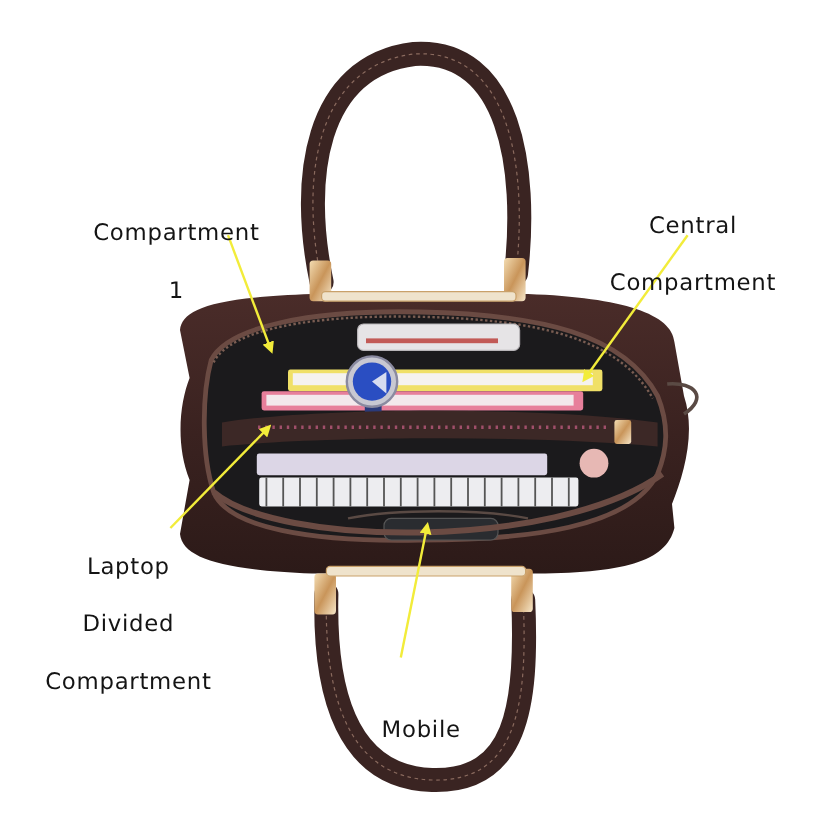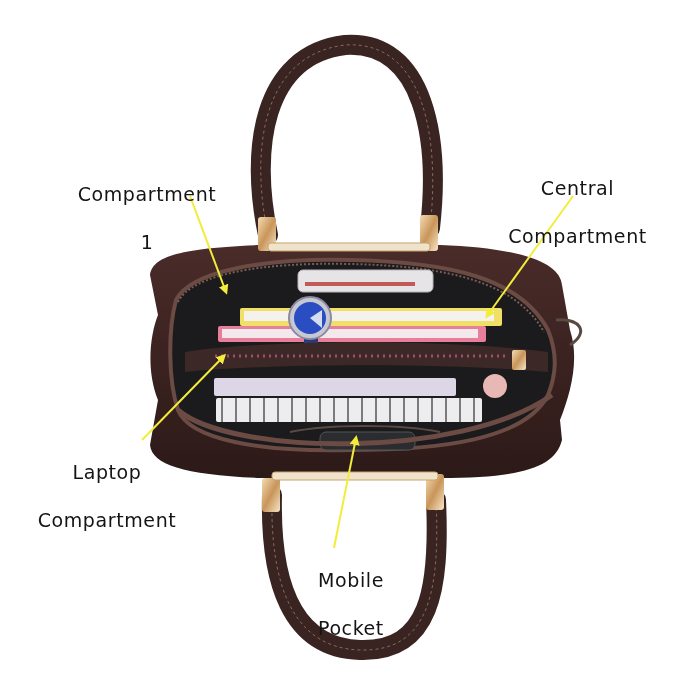--- a/index.html
+++ b/index.html
@@ -111,20 +111,20 @@
     <span>1</span>
   </div>
 
   <div class="label" style="left:495px;top:152px;width:165px;">
     <span>Central</span>
     <span>Compartment</span>
   </div>
 
   <div class="label" style="left:22px;top:436px;width:170px;">
     <span>Laptop</span>
+    <span>Divided</span>
     <span>Compartment</span>
   </div>
 
-  <div class="label" style="left:318px;top:544px;width:92px;text-align:left;">
+  <div class="label" style="left:318px;top:572px;width:92px;text-align:left;">
     <span>Mobile</span>
-    <span>Pocket</span>
   </div>
 </div>
 
 </body></html>

